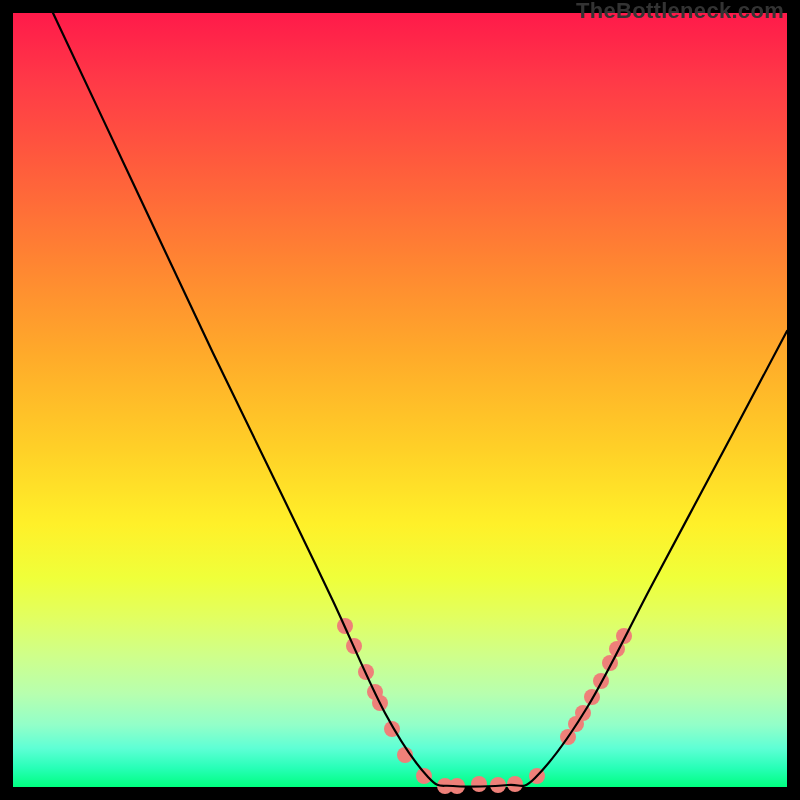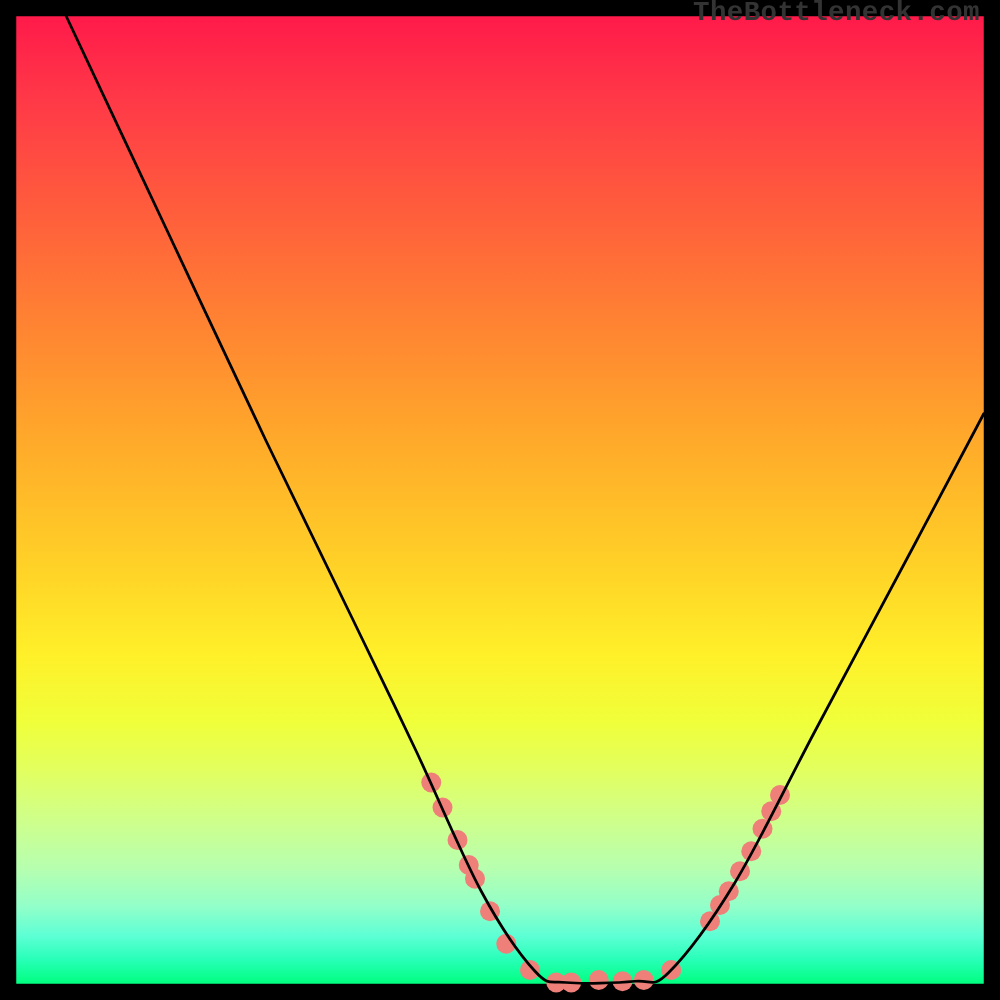--- a/index.html
+++ b/index.html
@@ -32,21 +32,21 @@
       #5effd5 95%,
       #28ffb8 97.5%,
       #00ff80 100%
     );
   }
   .watermark {
     position: absolute;
     top: 0px;
     right: 16px;
     color: #333;
-    font-family: Liberation Mono, monospace;
+    font-family: Liberation Sans, sans-serif;
     font-size: 22px;
     font-weight: 600;
     letter-spacing: 0.3px;
     line-height: 1;
   }
   svg.curve {
     position: absolute;
     left: 0;
     top: 0;
     width: 774px;

